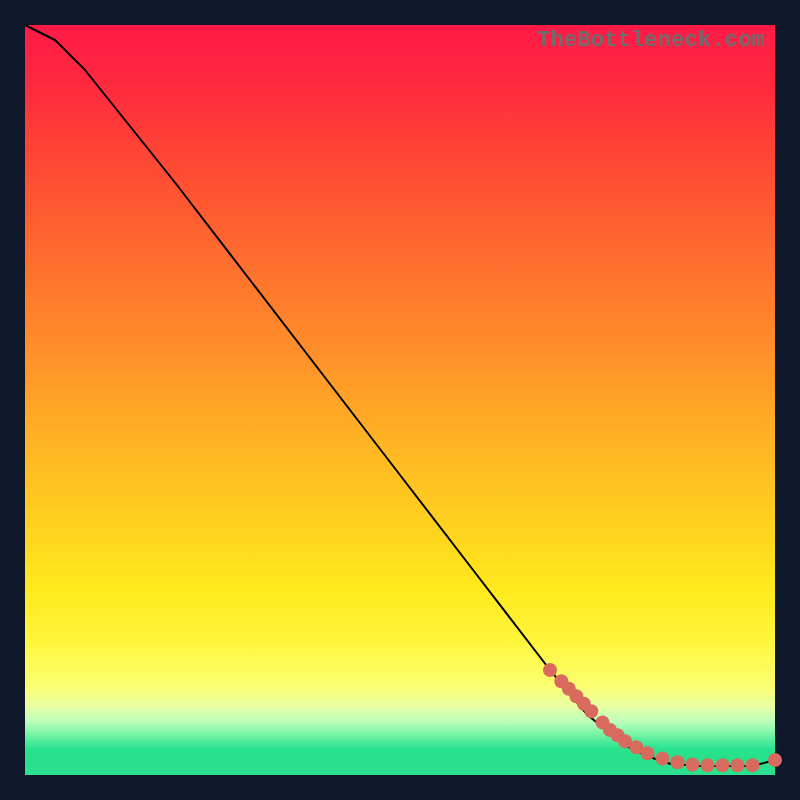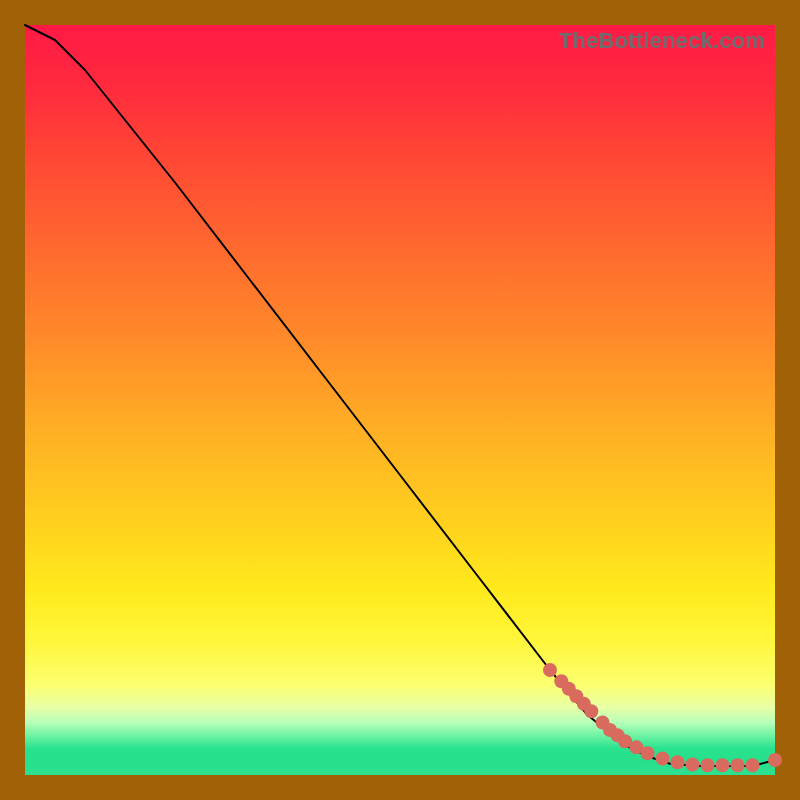--- a/index.html
+++ b/index.html
@@ -8,21 +8,22 @@
     width: 800px;
     height: 800px;
     background: #000;
     overflow: hidden;
     font-family: Arial, Helvetica, sans-serif;
   }
   .frame {
     position: relative;
     width: 800px;
     height: 800px;
-    background: #a16207;
+    background: #0f172a;
+    font-family: Liberation Mono, monospace;
   }
   .plot {
     position: absolute;
     left: 25px;
     top: 25px;
     width: 750px;
     height: 750px;
     
     background: linear-gradient(
       to bottom,

